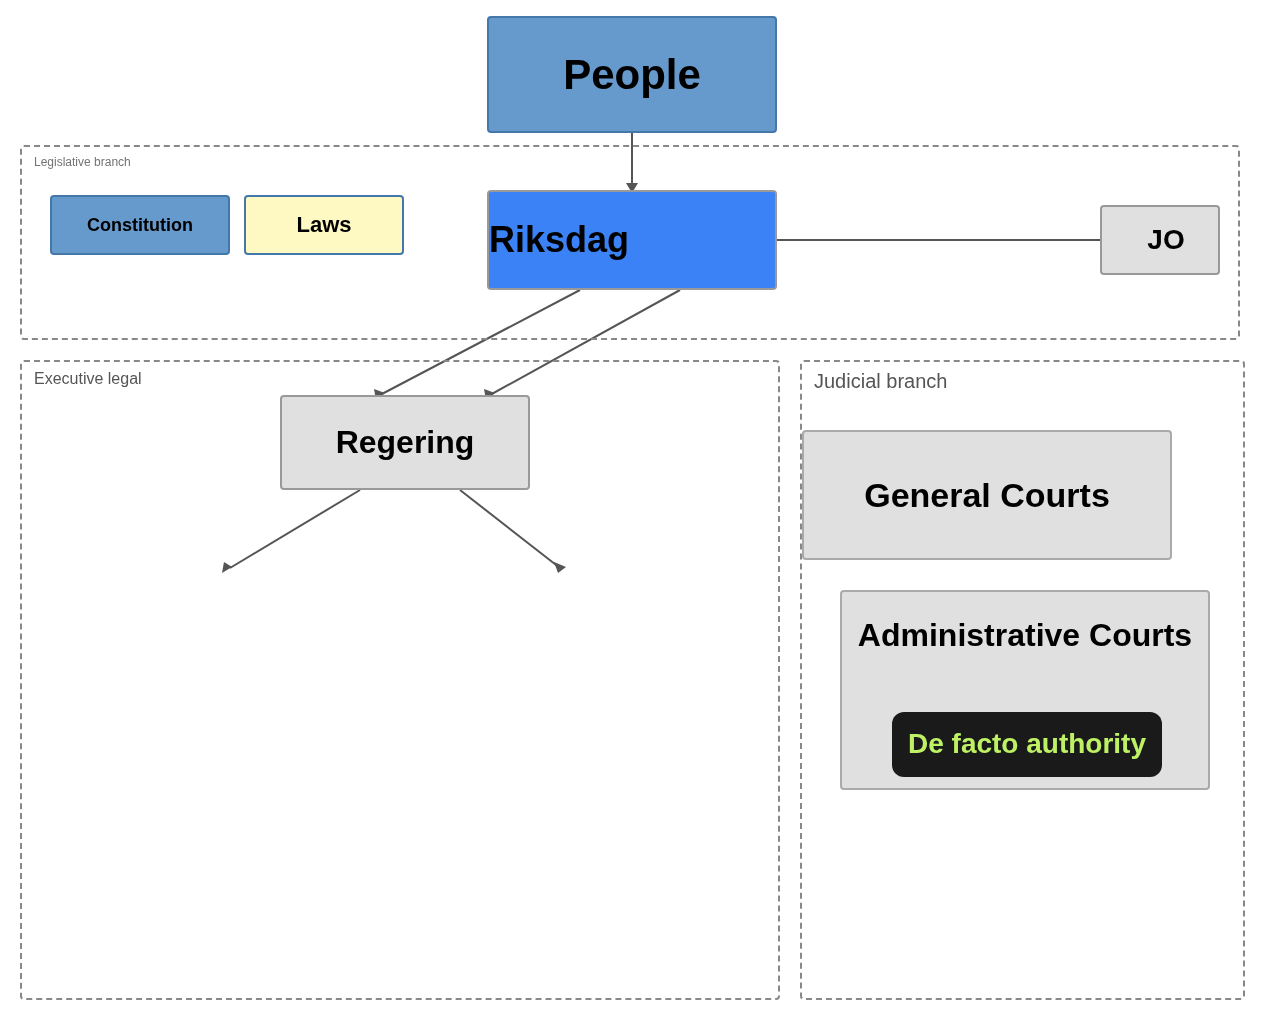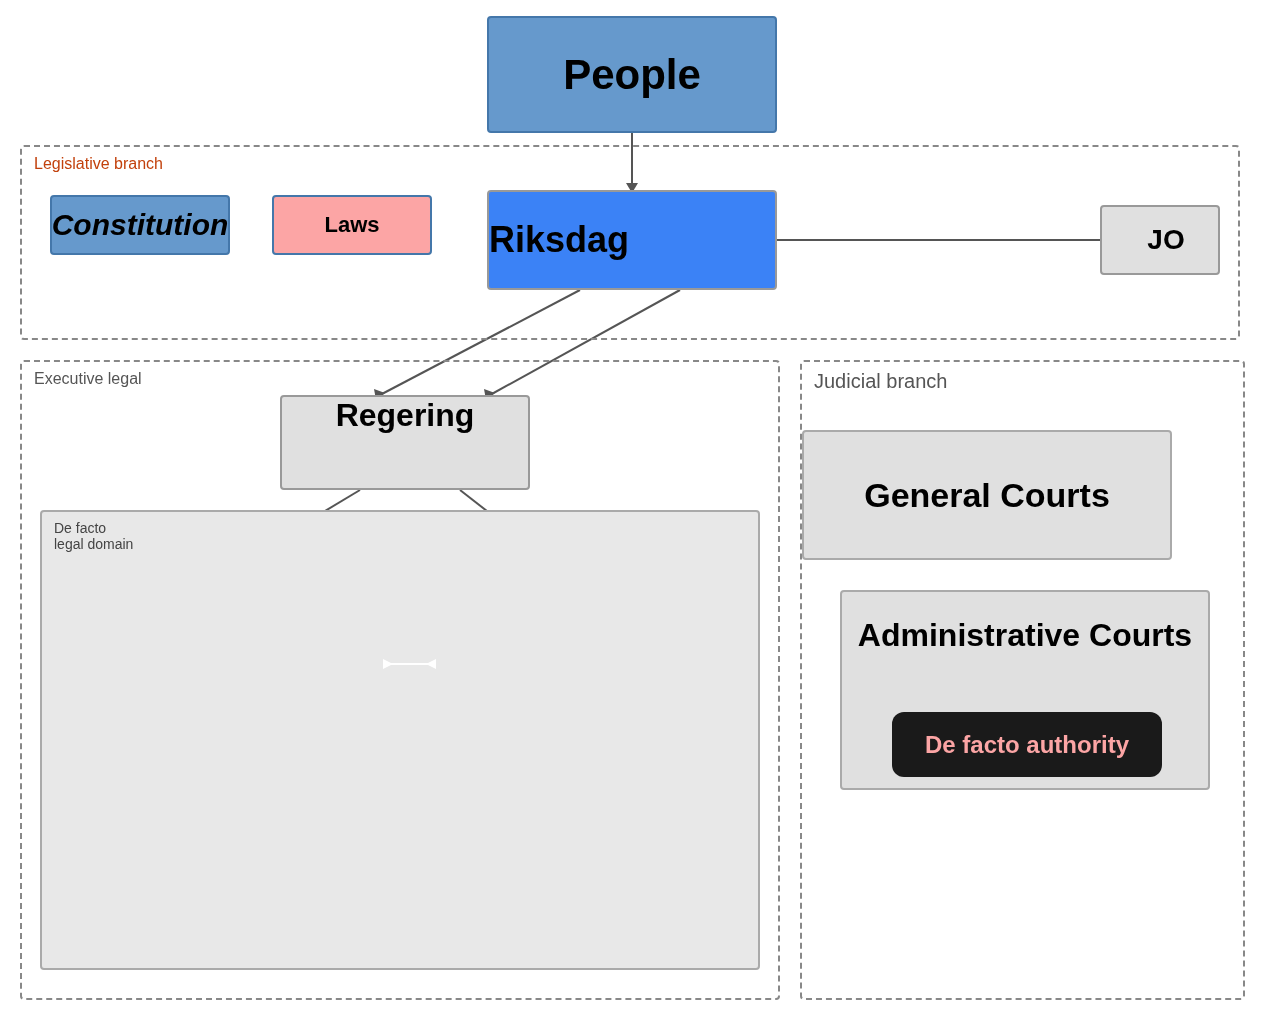--- a/index.html
+++ b/index.html
@@ -45,53 +45,52 @@
       left: 20px;
       width: 1220px;
       height: 195px;
       border: 2px dashed #888;
       border-radius: 4px;
     }
     .legislative-branch .branch-label {
       position: absolute;
       top: 8px;
       left: 12px;
-      font-size: 16px;
-      color: #c2410c;
+      font-size: 12px;
+      color: #737373;
       text-align: center;
     }
 
     
     .constitution-box {
       position: absolute;
       top: 195px;
       left: 50px;
       width: 180px;
       height: 60px;
       background: #6699cc;
       border: 2px solid #4477aa;
       border-radius: 4px;
       display: flex;
       align-items: center;
       justify-content: center;
     }
     .constitution-box span {
-      font-size: 30px;
-      font-weight: bold;
-      color: #000;
-      font-style: italic;
+      font-size: 18px;
+      font-weight: bold;
+      color: #000;
     }
 
     .laws-box {
       position: absolute;
       top: 195px;
-      left: 272px;
+      left: 244px;
       width: 160px;
       height: 60px;
-      background: #fca5a5;
+      background: #fef9c3;
       border: 2px solid #4477aa;
       border-radius: 4px;
       display: flex;
       align-items: center;
       justify-content: center;
     }
     .laws-box span {
       font-size: 22px;
       font-weight: bold;
       color: #000;
@@ -188,21 +187,21 @@
     .regering-box {
       position: absolute;
       top: 395px;
       left: 280px;
       width: 250px;
       height: 95px;
       background: #e0e0e0;
       border: 2px solid #999;
       border-radius: 4px;
       display: flex;
-      align-items: flex-start;
+      align-items: center;
       justify-content: center;
     }
     .regering-box span {
       font-size: 32px;
       font-weight: bold;
       color: #000;
     }
 
     
     .defacto-domain {
@@ -276,22 +275,22 @@
       width: 270px;
       height: 65px;
       background: #1a1a1a;
       border-radius: 12px;
       display: flex;
       align-items: center;
       justify-content: center;
       text-align: center;
     }
     .defacto-authority span {
-      font-size: 24px;
-      color: #fca5a5;
+      font-size: 28px;
+      color: #bef264;
       font-weight: bold;
       line-height: 1.3;
     }
 
   </style>
 </head>
 <body>
 
 <div class="diagram">
 
@@ -348,30 +347,20 @@
   </div>
 
   <div class="judicial-branch">
     <span class="branch-label">Judicial branch</span>
   </div>
 
   <div class="regering-box">
     <span>Regering</span>
   </div>
 
-  <div class="defacto-domain">
-    <span class="domain-label">De facto<br>legal domain</span>
-
-    <svg style="position:absolute;top:0;left:0;width:720px;height:460px;pointer-events:none;">
-
-      <line x1="345" y1="152" x2="390" y2="152" stroke="#fff" stroke-width="2"></line>
-      <polygon points="341,147 341,157 351,152" fill="#fff"></polygon>
-      <polygon points="394,147 394,157 384,152" fill="#fff"></polygon>
-    </svg>
-  </div>
 
   <div class="general-courts">
     <span>General Courts</span>
   </div>
 
   <div class="admin-courts">
     <span class="admin-title">Administrative Courts</span>
     <div class="defacto-authority">
       <span>De facto authority</span>
     </div>

